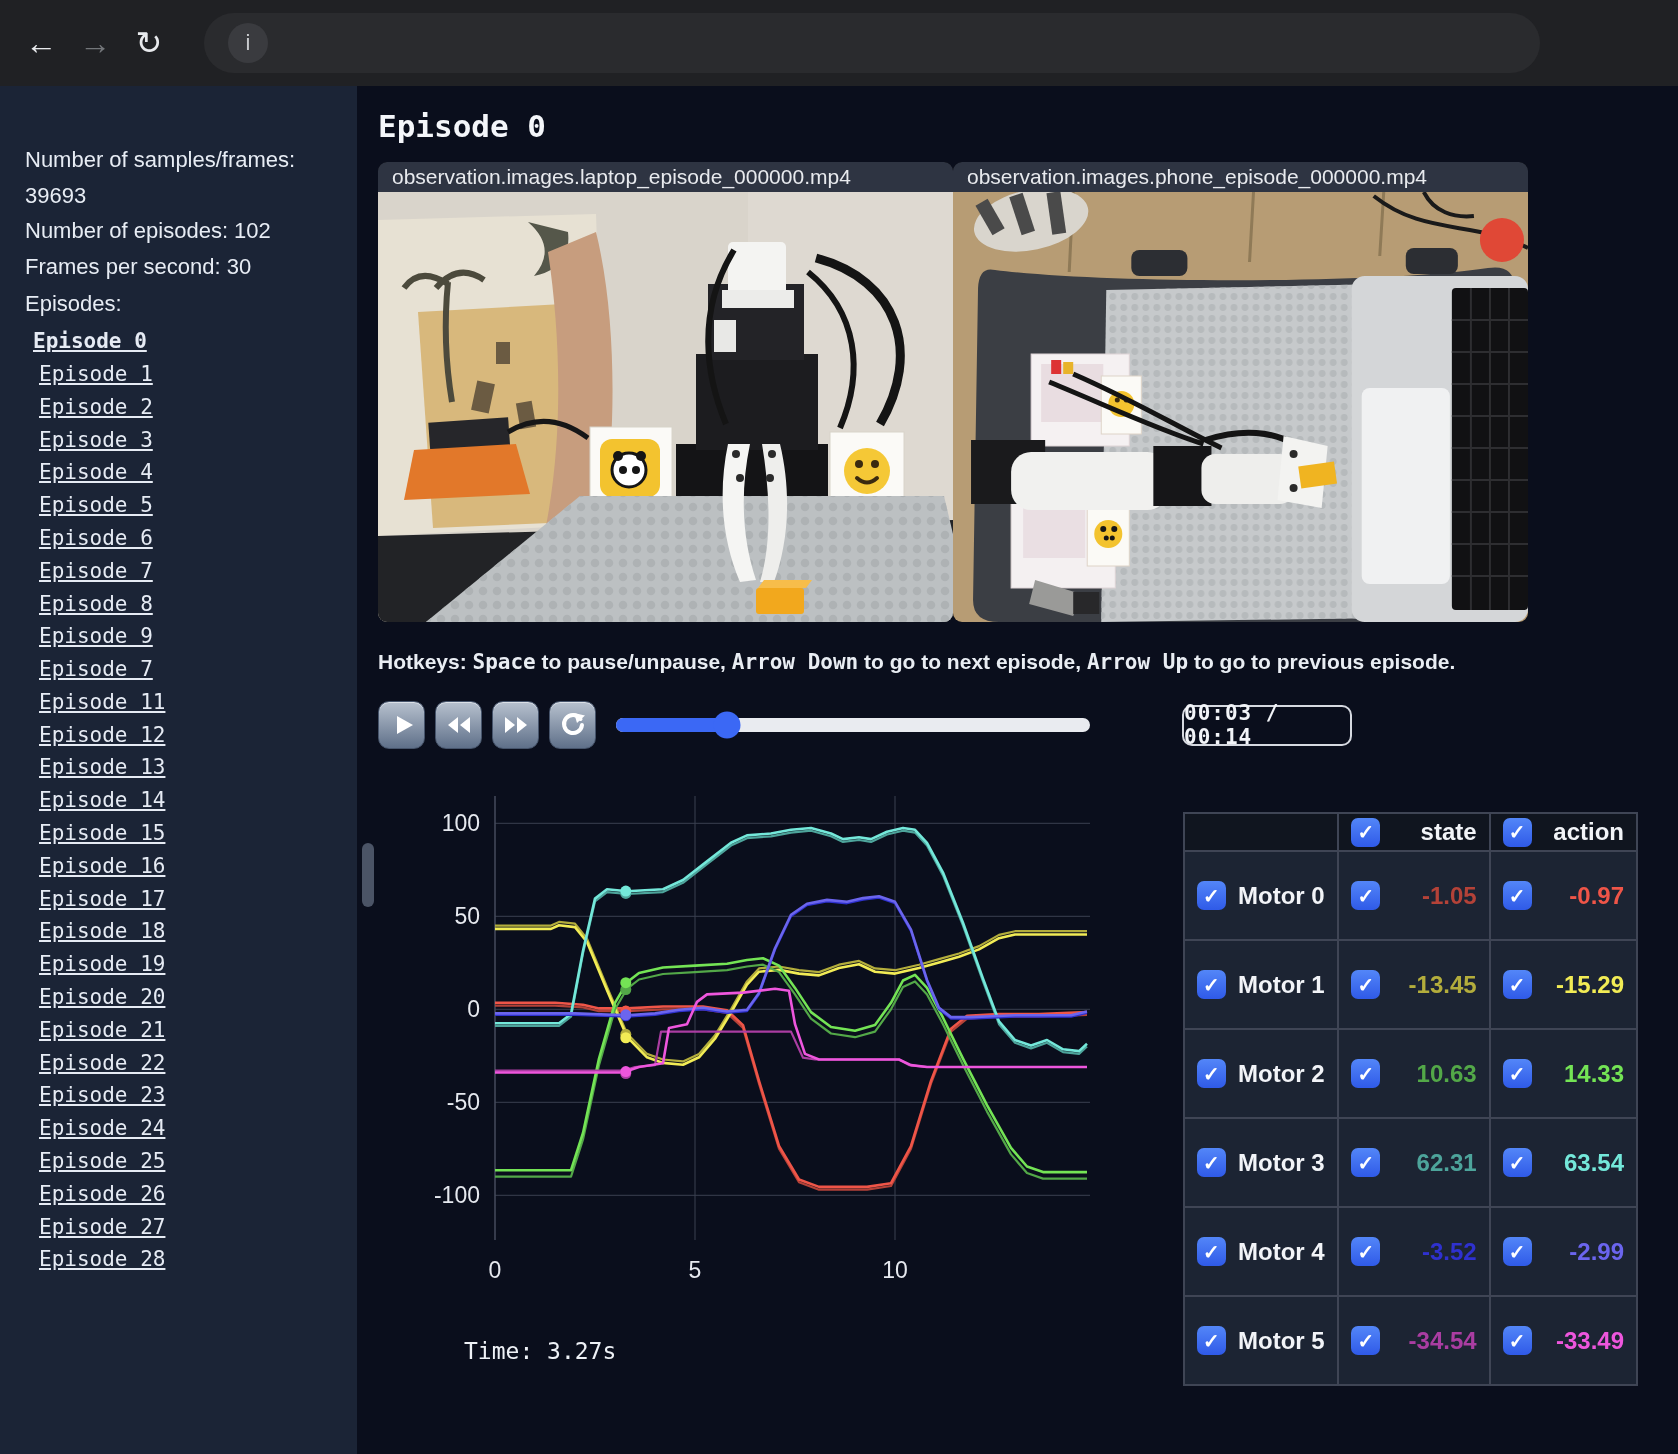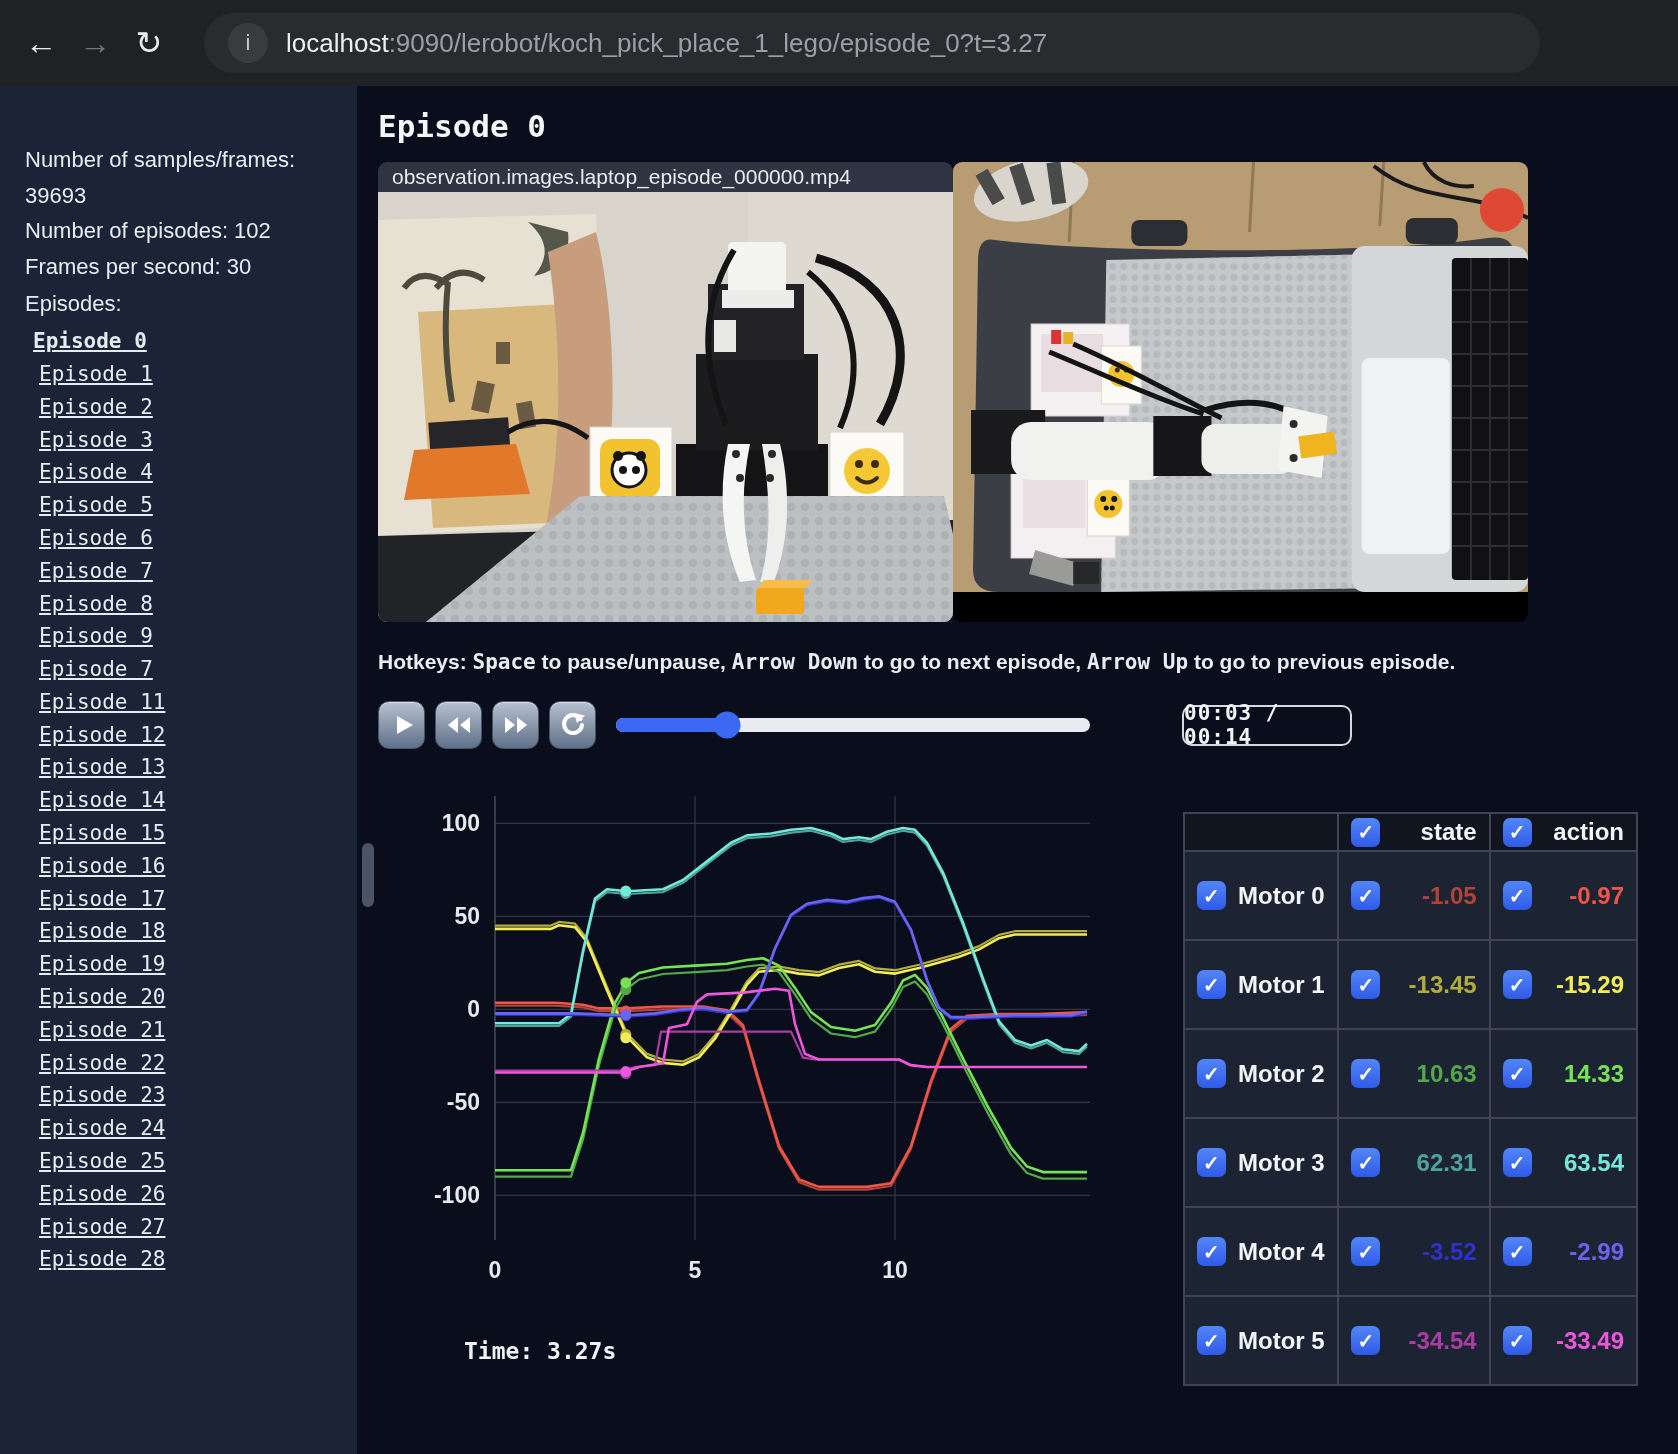--- a/index.html
+++ b/index.html
@@ -49,21 +49,21 @@
   #slider { position:relative; width:474px; height:14px; margin-left:10px; cursor:pointer; }
   #slider-track { position:absolute; inset:0; background:#e9ebf0; border-radius:7px; }
   #slider-fill { position:absolute; left:0; top:0; bottom:0; background:#3b68f5; border-radius:7px 0 0 7px; }
   #slider-thumb { position:absolute; top:50%; width:27px; height:27px; border-radius:50%; background:#3b68f5; transform:translate(-50%,-50%); }
   #time-display { margin-left:92px; width:170px; height:41px; border:2px solid #d6d9e0; border-radius:10px;
                   font-family:"DejaVu Sans Mono",monospace; font-size:21px; font-weight:bold; color:#f2f4f8;
                   display:flex; align-items:center; justify-content:center; letter-spacing:1px; }
 
   
   #bottom-row { display:flex; margin-top:4px; }
-  #chart-wrap { width:730px;font-weight:bold; }
+  #chart-wrap { width:730px; }
   #chart-svg { width:730px; height:570px; display:block; }
   #chart-time-label { font-family:"DejaVu Sans Mono",monospace; font-size:23px; color:#eef1f6; margin:14px 0 12px 86px; }
   .grid { stroke:#3a4050; stroke-width:1; }
   .axisline { stroke:#4a5163; stroke-width:1; }
   .ylab,.xlab { fill:#e6e9ef; font-size:23px; font-family:"Liberation Sans",sans-serif; }
 
   #motor-table { margin-left:75px; margin-top:58px; width:455px; border:1px solid #3f4555; border-collapse:collapse; height:max-content; }
   #motor-table .tr { display:flex; }
   #motor-table .td { border:1px solid #3f4555; display:flex; align-items:center; padding:0 12px; }
   #motor-table .c0 { width:155px; }
@@ -82,21 +82,20 @@
 </style>
 </head>
 <body>
 
 <div id="browser-bar">
   <div class="nav-ico back">←</div>
   <div class="nav-ico dim">→</div>
   <div class="nav-ico">↻</div>
   <div id="url-pill">
     <div id="url-info">i</div>
-    <div id="url-text"><span class="host">localhost</span><span class="rest">:9090/lerobot/koch_pick_place_1_lego/episode_0?t=3.27</span></div>
   </div>
 </div>
 
 <div id="sidebar">
   <div id="sidebar-info">
     <div>Number of samples/frames: 39693</div>
     <div>Number of episodes: 102</div>
     <div>Frames per second: 30</div>
     <div id="episodes-label">Episodes:</div>
   </div>
@@ -195,20 +194,21 @@
           <circle cx="394" cy="262" r="4" fill="#2a2a2a"></circle>
         <circle cx="362" cy="286" r="4" fill="#2a2a2a"></circle>
           <circle cx="392" cy="286" r="4" fill="#2a2a2a"></circle>
 
         <polygon points="380,396 428,396 434,388 386,388" fill="#f7bd4a"></polygon>
         <rect x="378" y="396" width="48" height="26" rx="3" fill="#f2a81d"></rect>
       </svg>
     </div>
 
     <div class="video-panel">
+      <div class="video-header">observation.images.phone_episode_000000.mp4</div>
       <svg class="video-body" viewBox="0 0 574 430" preserveAspectRatio="none">
         <defs>
           <pattern id="studs2" width="11" height="11" patternUnits="userSpaceOnUse">
               <circle cx="5.5" cy="5.5" r="3.4" fill="#b4b8ba"></circle>
             </pattern>
         </defs>
         <rect width="574" height="430" fill="#b79c74"></rect>
         <path d="M120,0 L116,80 M300,0 L296,70 M430,0 L426,64" stroke="#8f7a57" stroke-width="3"></path>
         <ellipse cx="78" cy="28" rx="58" ry="30" fill="#d9d5cd" transform="rotate(-12 78 28)"></ellipse>
         <rect x="30" y="8" width="14" height="34" fill="#4a4a4a" transform="rotate(-30 37 25)"></rect>

